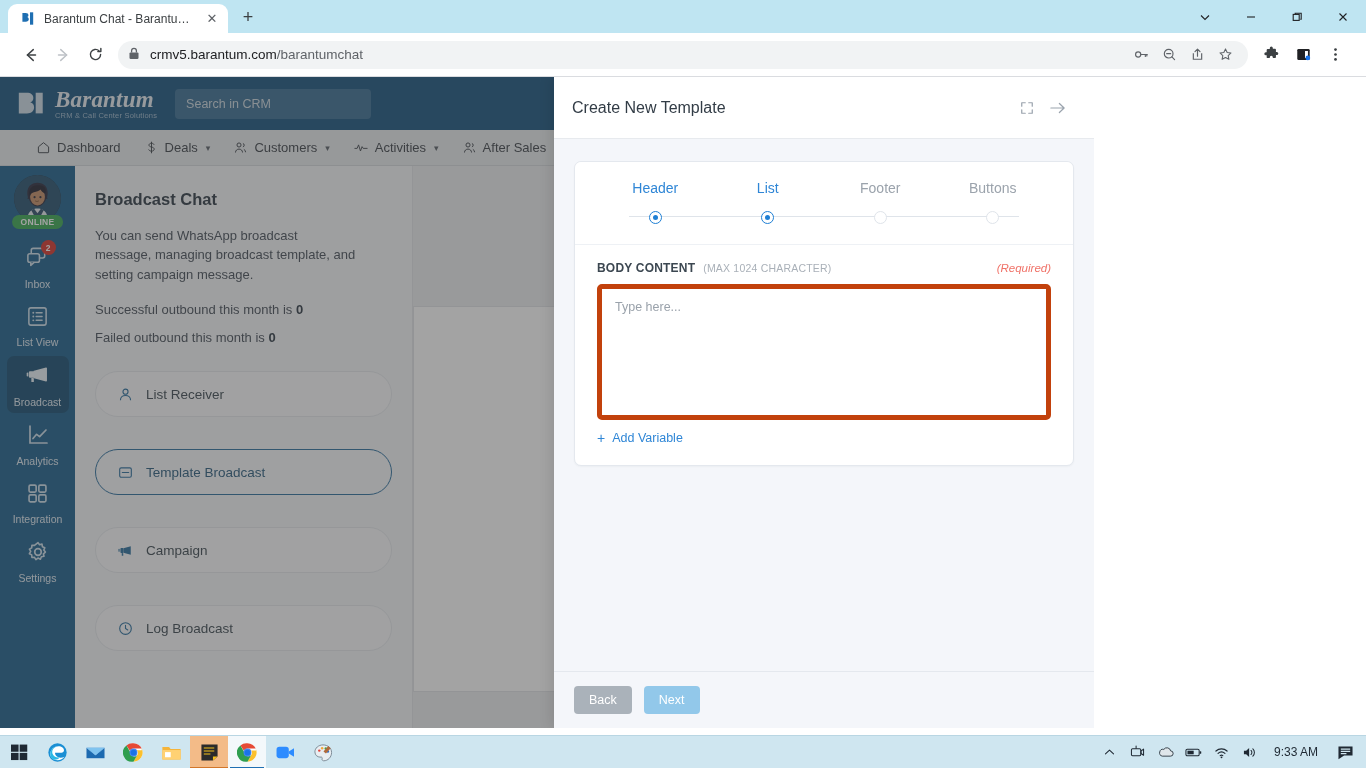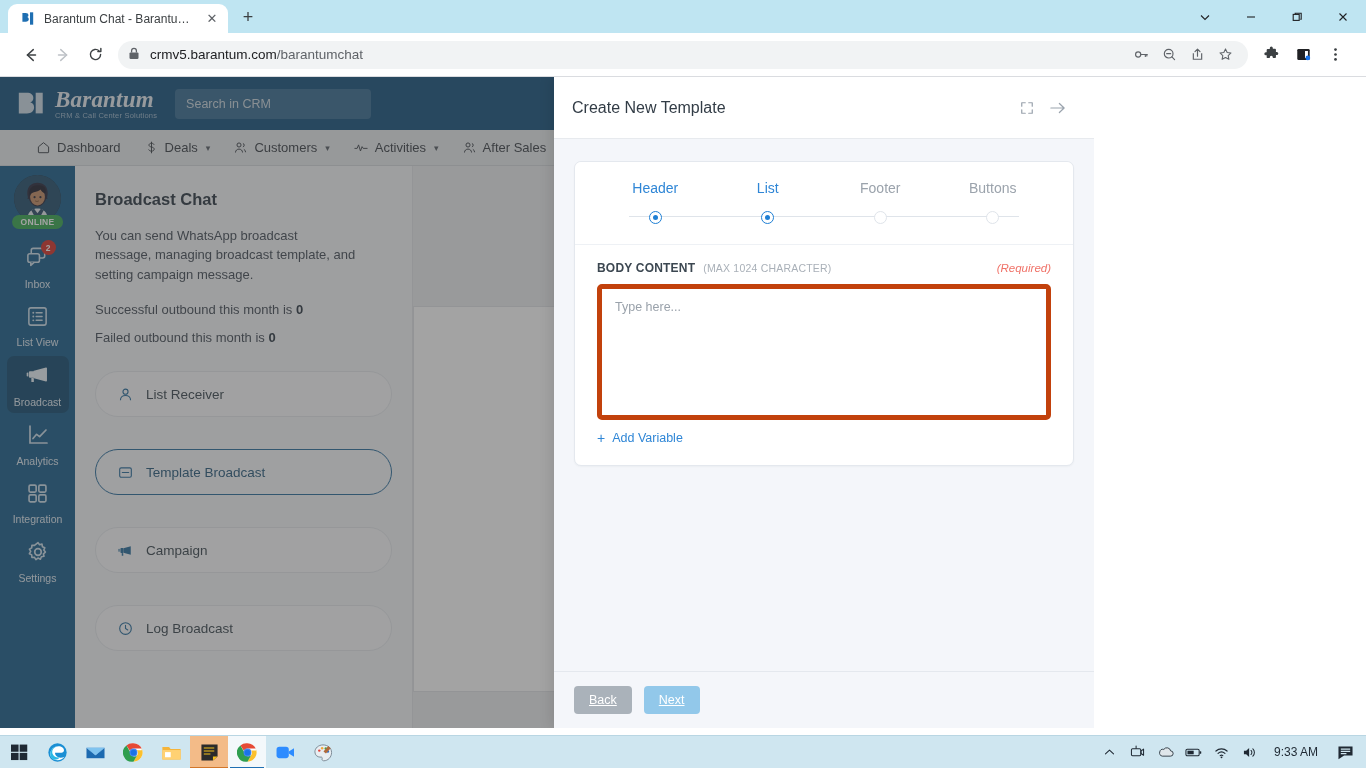--- a/index.html
+++ b/index.html
@@ -228,21 +228,20 @@
   }
   .add-var .plus { font-size: 14px; line-height: 1; }
 
   .drawer-foot {
     border-top: 1px solid #e4e8ee; padding: 14px 20px; display: flex; gap: 12px;
   }
   .btn {
     min-width: 52px; height: 28px; border-radius: 4px; color: #fff;
     font-size: 12.5px; display: flex; align-items: center; justify-content: center;
     padding: 0 15px;
-    text-decoration: underline;
   }
   .btn-back { background: #aab2ba; }
   .btn-next { background: #92c8ea; }
 
   
   .taskbar {
     position: absolute; left: 0; bottom: 0; width: 1366px; height: 33px;
     background: #cfe6f0; display: flex; 
     border-top: 1px solid #b9d6e3;
   }

